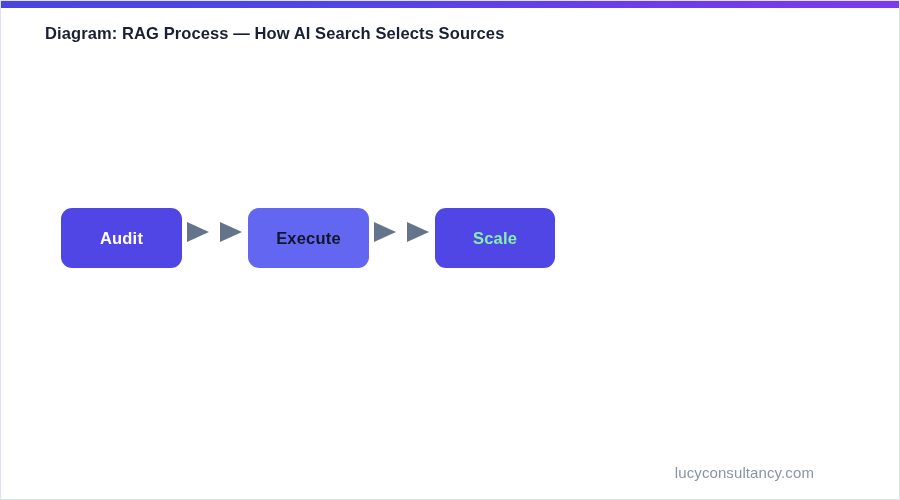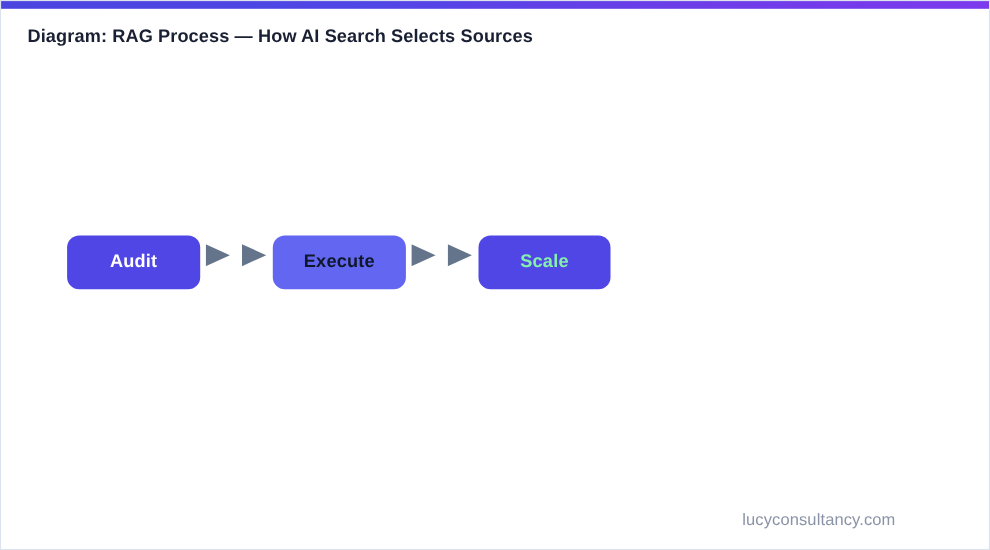--- a/index.html
+++ b/index.html
@@ -27,21 +27,21 @@
     top: 0;
     left: 0;
     width: 900px;
     height: 7px;
     background: linear-gradient(90deg, #4b45e0 0%, #4f46e5 35%, #6d3de8 70%, #7c3aed 100%);
   }
 
   
   #title {
     position: absolute;
-    left: 24px;
+    left: 44px;
     top: 23px;
     font-size: 16.5px;
     font-weight: bold;
     color: #1a2033;
     letter-spacing: 0.1px;
     white-space: nowrap;
   }
 
   
   #flow {
@@ -52,21 +52,21 @@
     height: 60px;
     display: flex;
     flex-direction: row;
     align-items: center;
     justify-content: flex-start;
     padding-left: 60px;
     box-sizing: border-box;
   }
 
   .node {
-    height: 49px;
+    height: 60px;
     border-radius: 11px;
     display: flex;
     align-items: center;
     justify-content: center;
     color: #ffffff;
     font-size: 16.5px;
     font-weight: bold;
     letter-spacing: 0.2px;
     box-sizing: border-box;
     flex: 0 0 auto;

